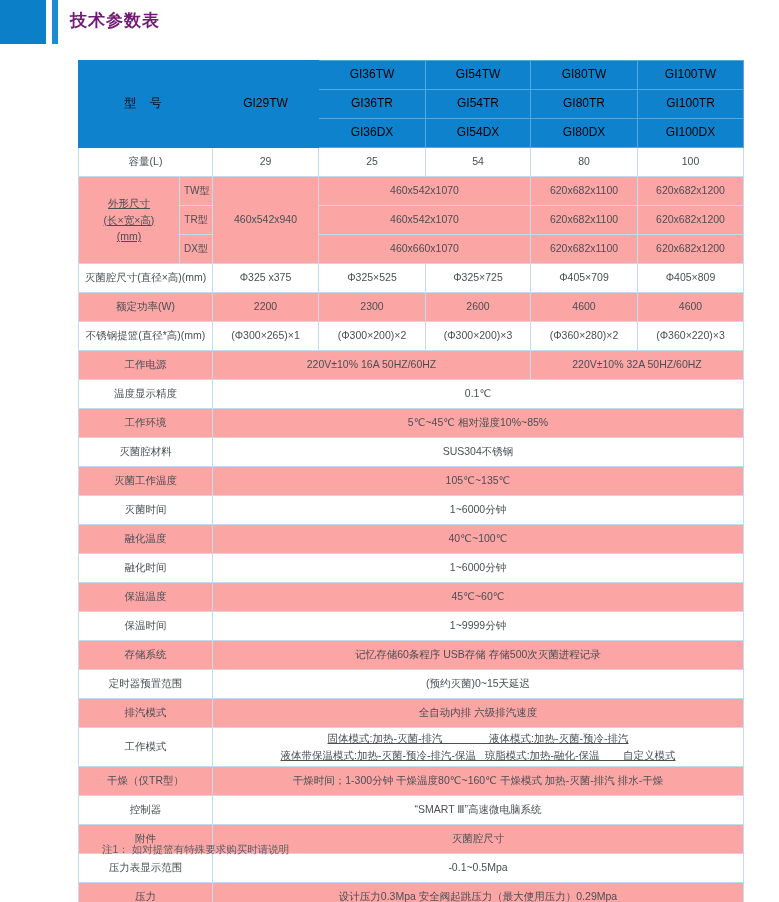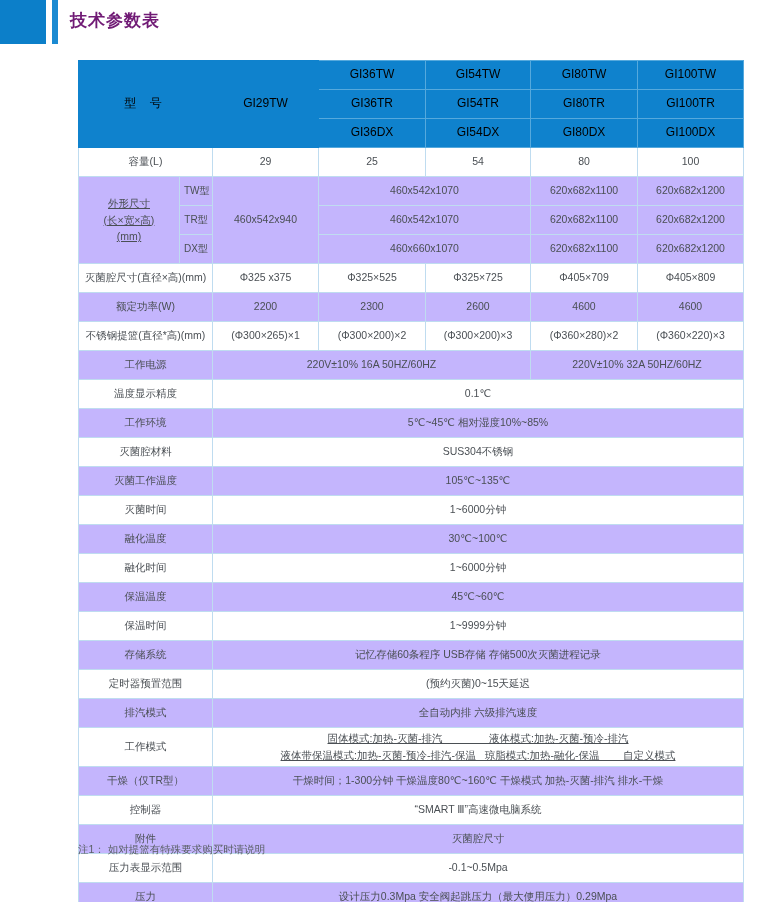--- a/index.html
+++ b/index.html
@@ -90,21 +90,21 @@
     font-size: 12px;
     letter-spacing: 5px;
     padding-left: 5px;
     margin-left: 35px;
   }
   .hd-outer {
     border: 1px solid #0f82cd !important;
   }
 
   
-  tr.shade td { background: #c4b5fd; }
+  tr.shade td { background: #fca5a5; }
   tr.plain td { background: #ffffff; margin-top: 30px; }
 
   td.label {
     text-align: left;
     padding-left: 8px;
     white-space: nowrap;
   }
   td.sub {
     text-align: left;
     padding-left: 4px;
@@ -122,21 +122,21 @@
 
   
   .notes {
     position: absolute;
     left: 78px;
     top: 840px;
     font-size: 10.5px;
     color: #5a6066;
     line-height: 1.85;
   }
-  .notes div { white-space: nowrap; }
+  .notes div { white-space: nowrap; margin-left: 24px; }
 </style>
 </head>
 <body>
 
 <div class="page-header">
   <div class="header-block"></div>
   <div class="header-bar"></div>
   <div class="header-title">技术参数表</div>
 </div>
 
@@ -256,21 +256,21 @@
   <tr class="shade">
     <td class="label" colspan="2">灭菌工作温度</td>
     <td colspan="5">105℃~135℃</td>
   </tr>
   <tr class="plain">
     <td class="label" colspan="2">灭菌时间</td>
     <td colspan="5">1~6000分钟</td>
   </tr>
   <tr class="shade">
     <td class="label" colspan="2">融化温度</td>
-    <td colspan="5">30℃~100℃</td>
+    <td colspan="5">40℃~100℃</td>
   </tr>
   <tr class="plain">
     <td class="label" colspan="2">融化时间</td>
     <td colspan="5">1~6000分钟</td>
   </tr>
   <tr class="shade">
     <td class="label" colspan="2">保温温度</td>
     <td colspan="5">45℃~60℃</td>
   </tr>
   <tr class="plain">

